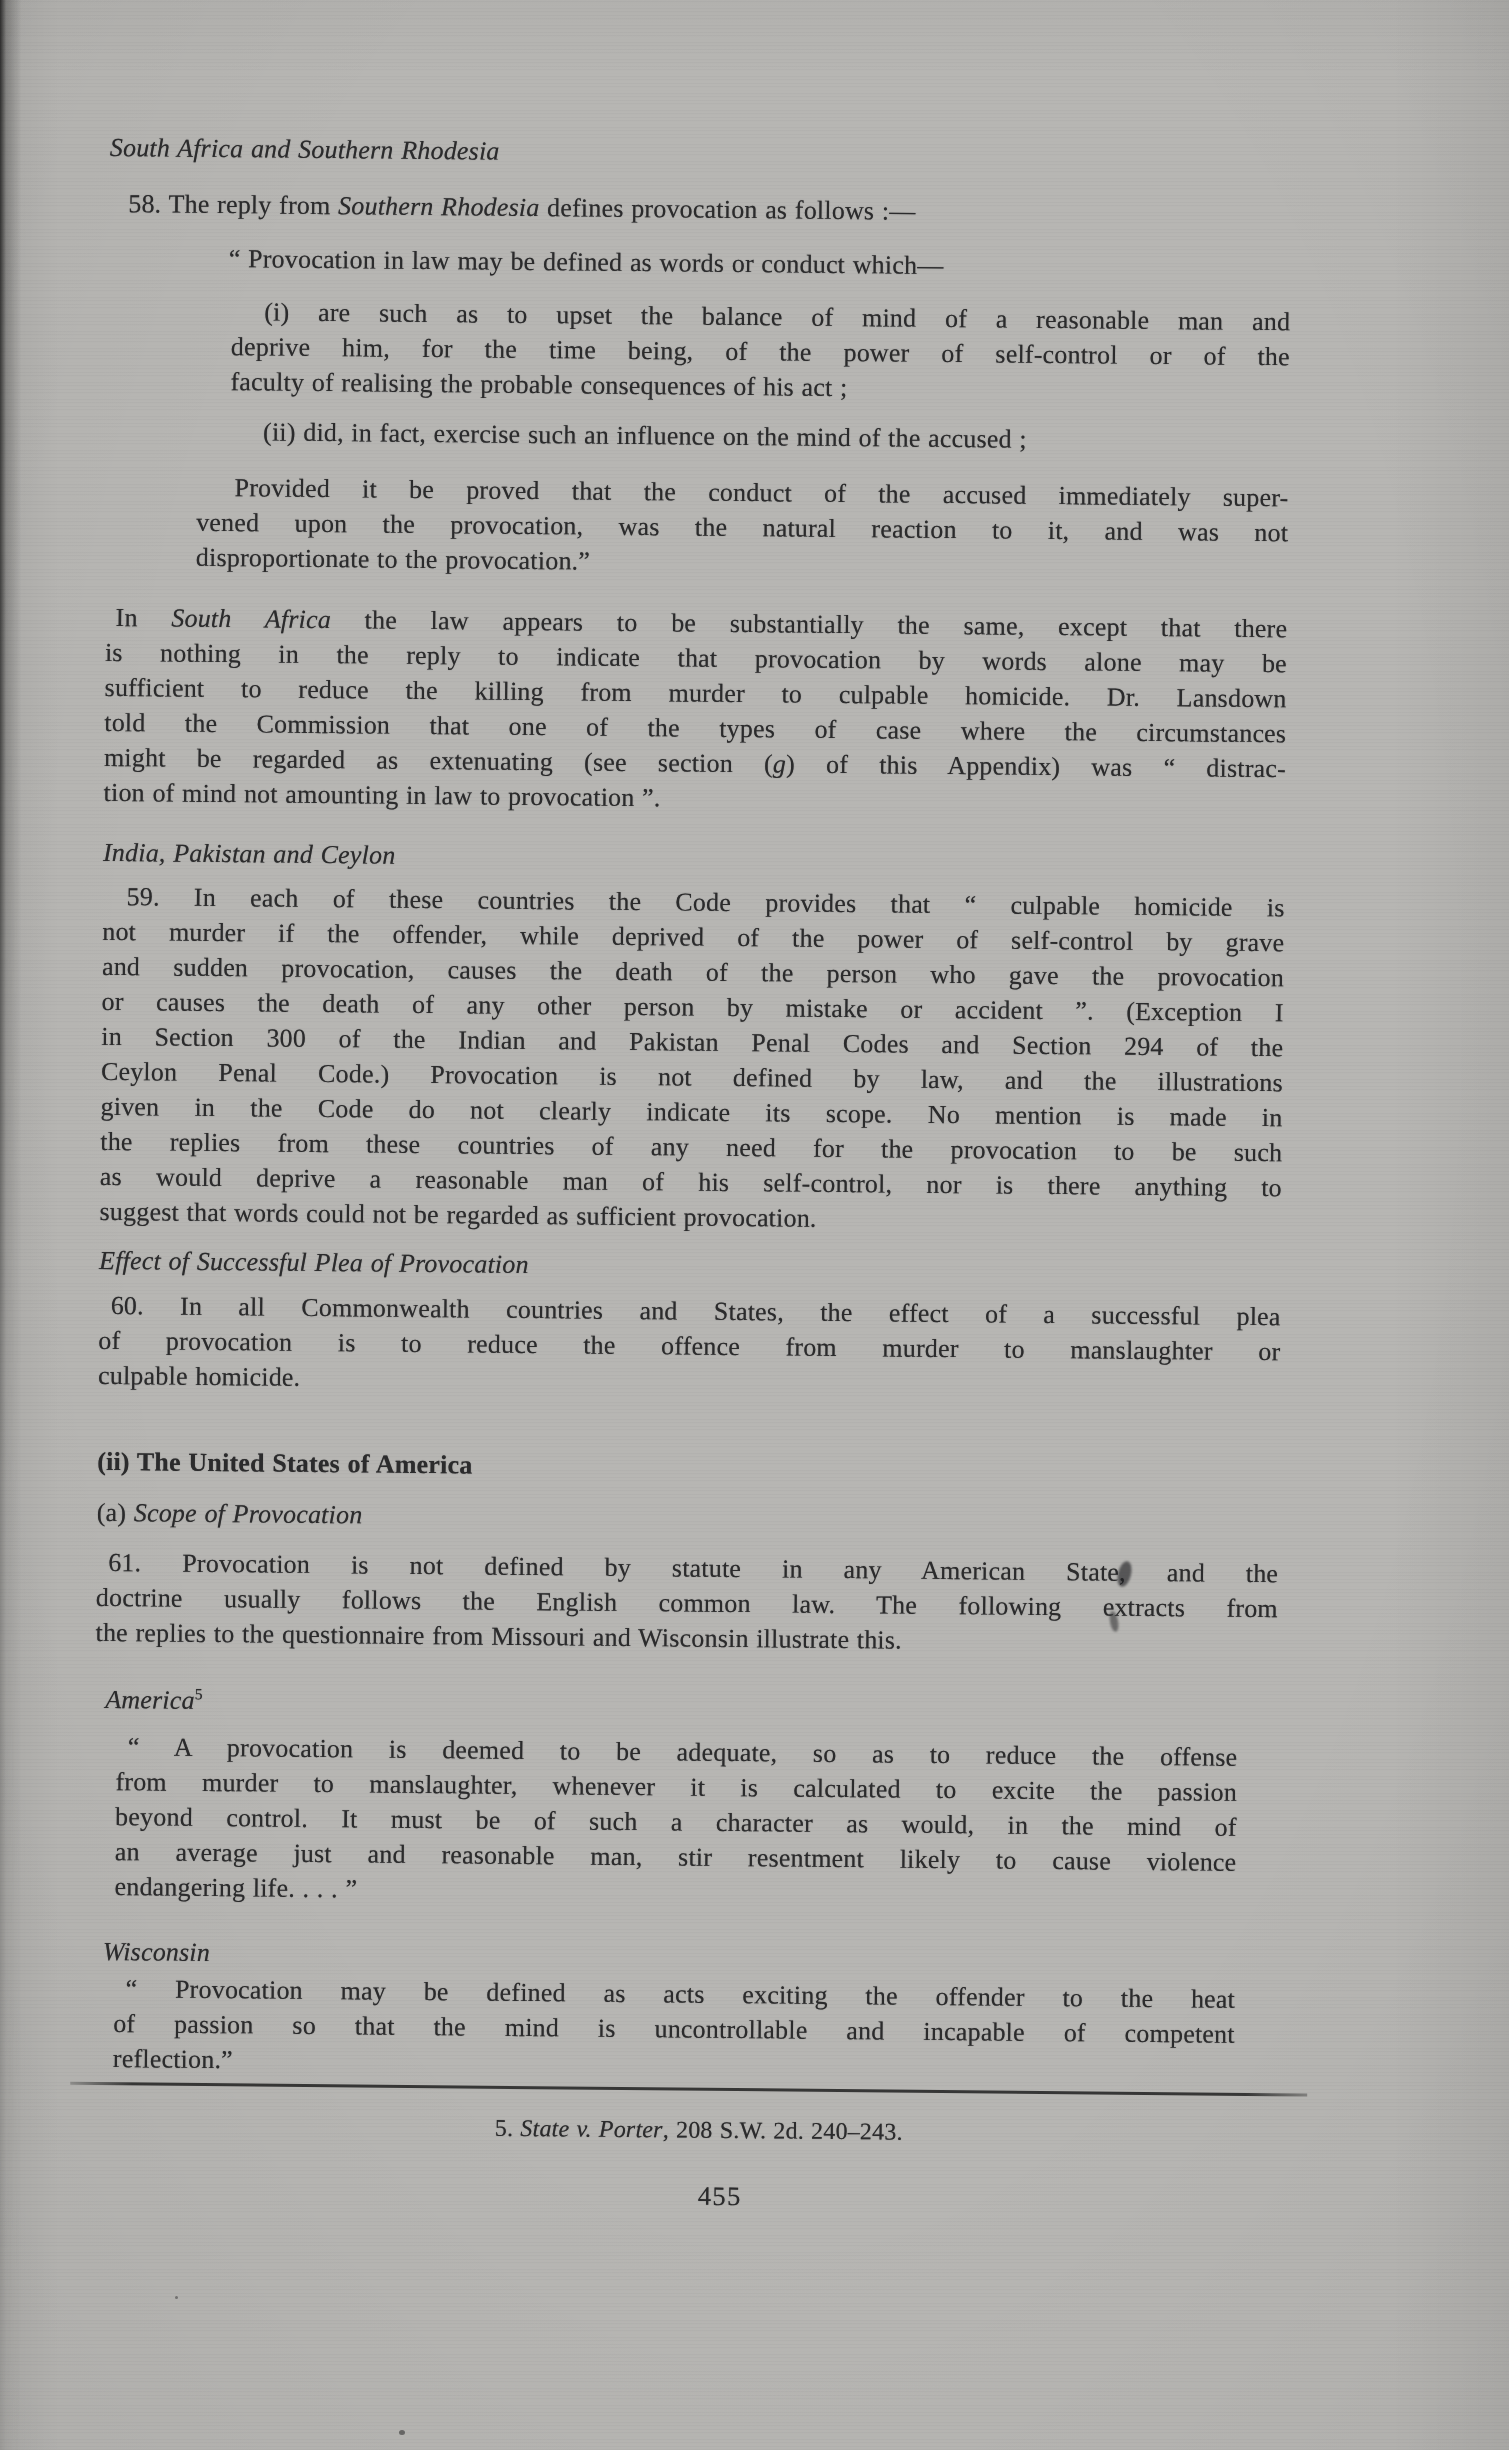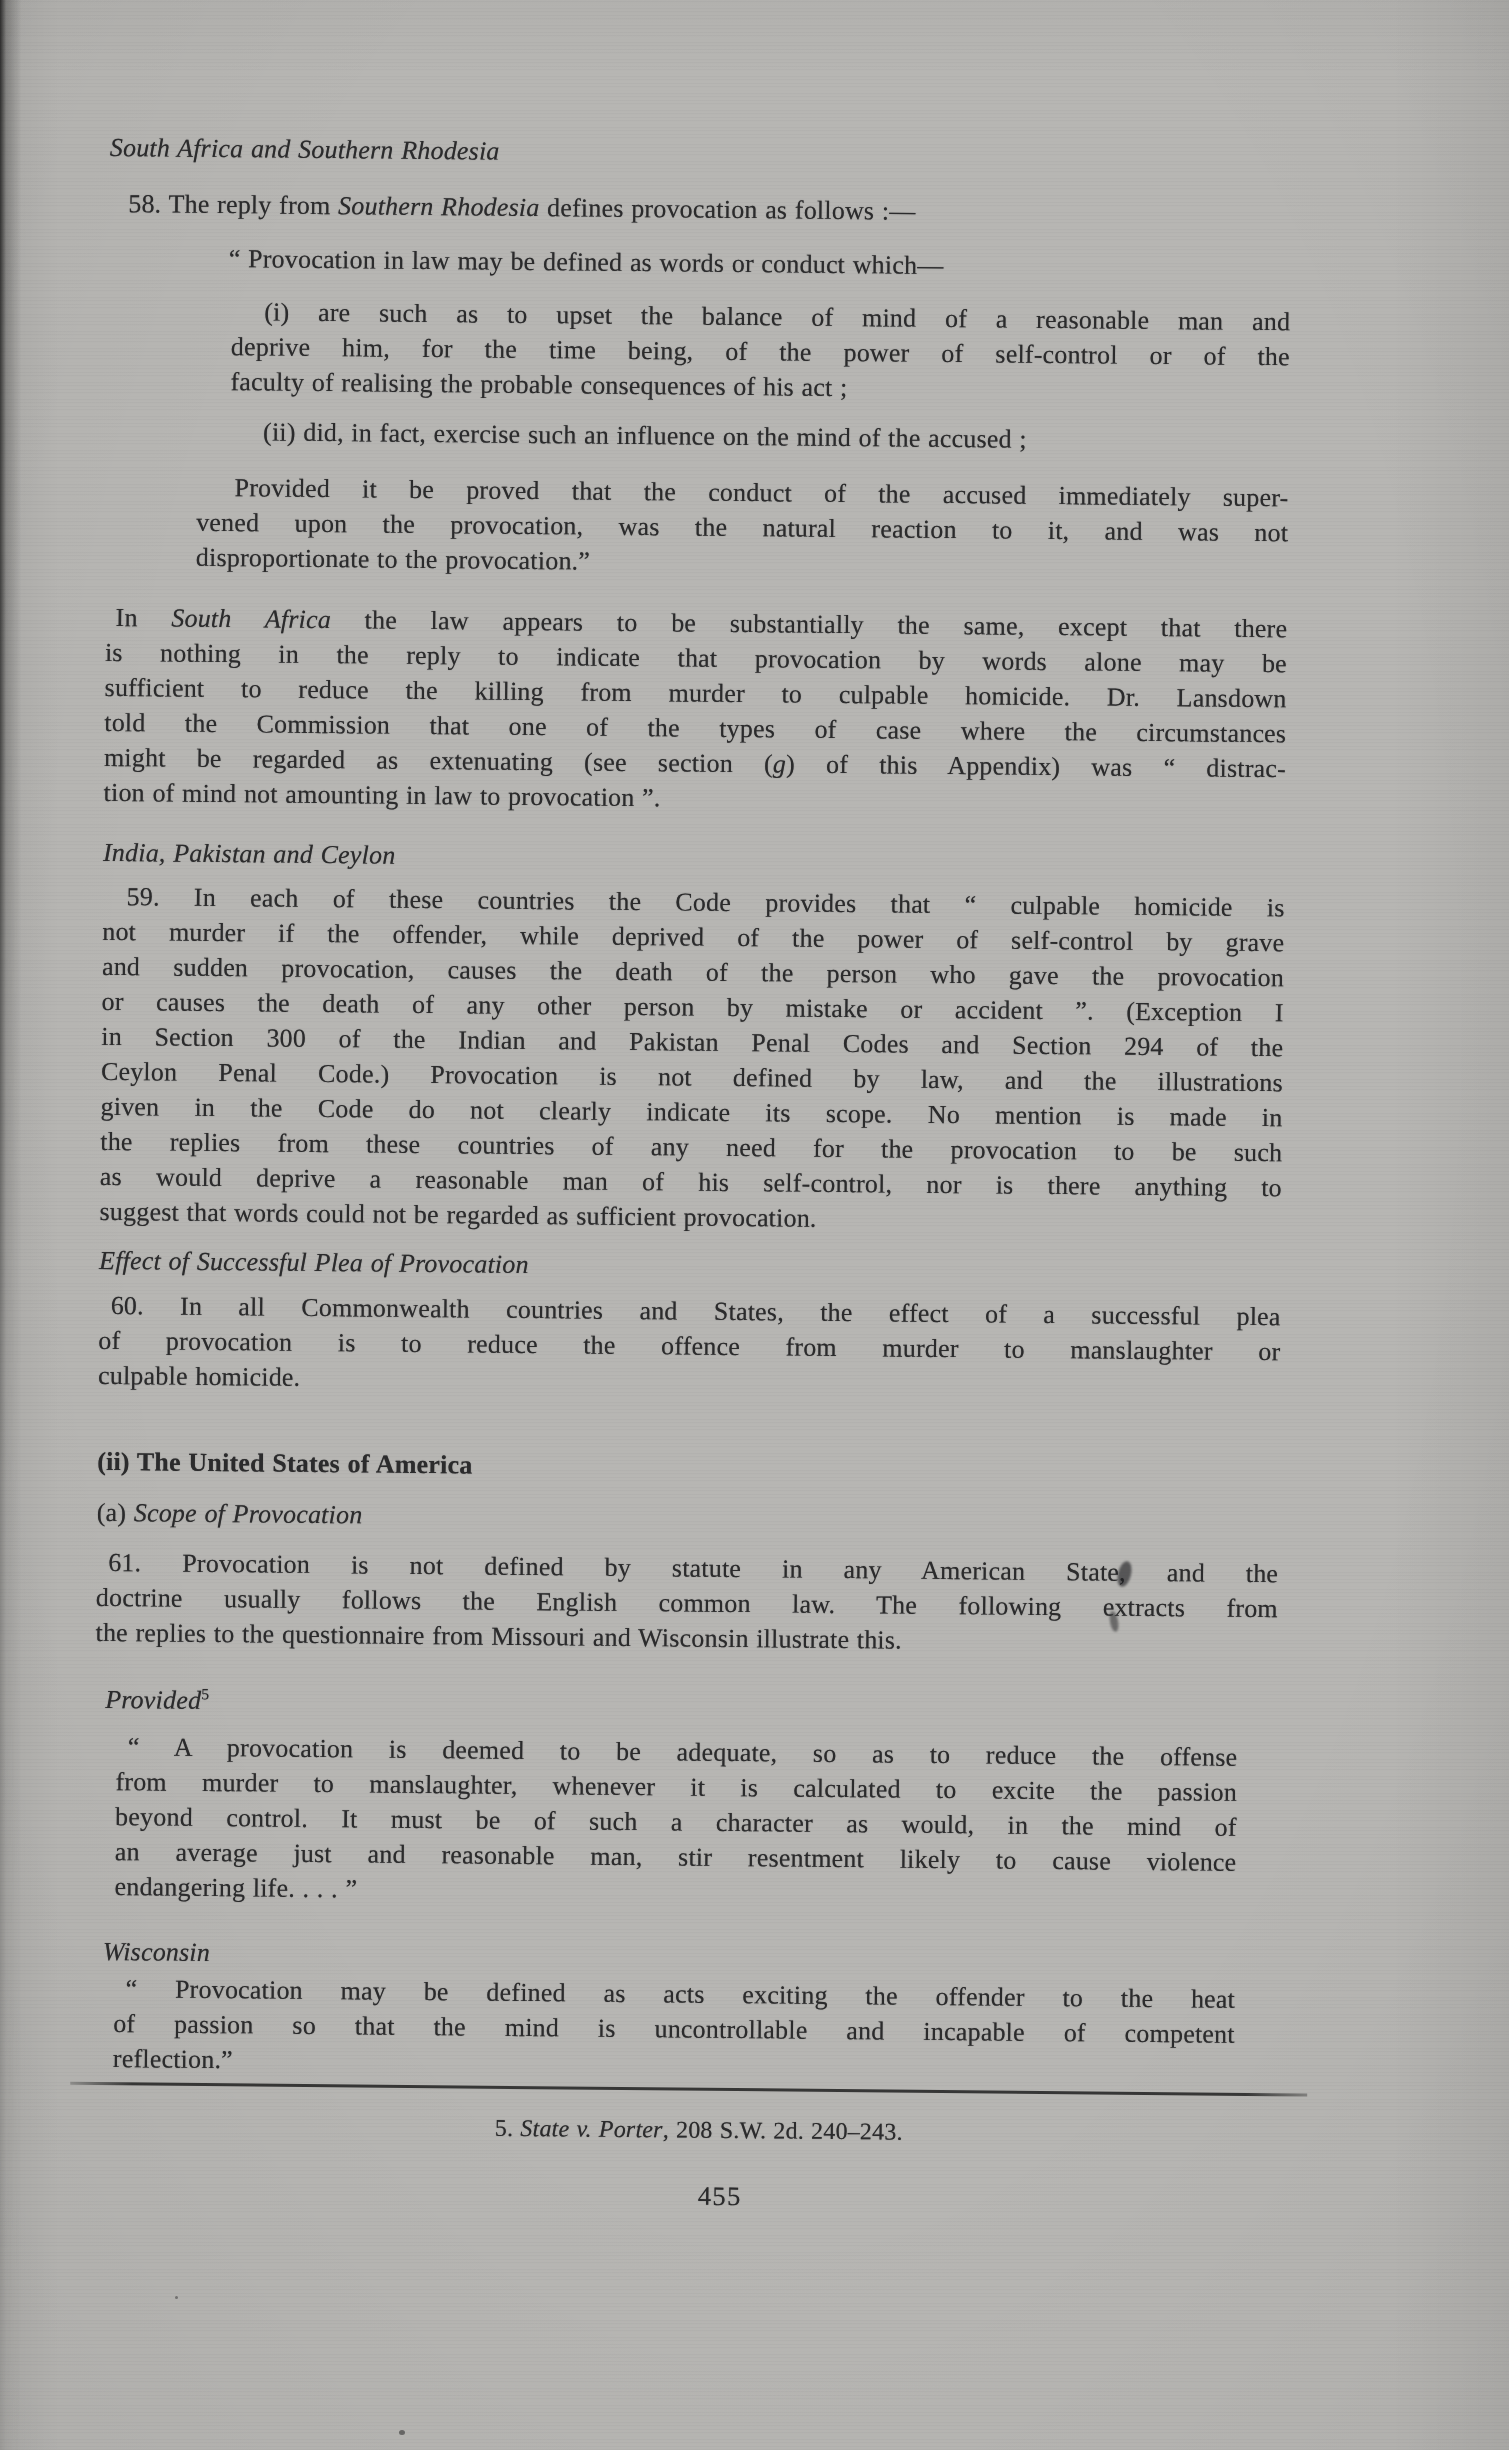--- a/index.html
+++ b/index.html
@@ -149,21 +149,21 @@
       </div>
       <div class="blk b-scope">
         <div class="line first last"><span>(a) </span><span class="i">Scope of Provocation</span></div>
       </div>
       <div class="blk b-p61">
         <div class="line first"><span>61. Provocation is not defined by statute in any American State, and the</span></div>
         <div class="line"><span>doctrine usually follows the English common law. The following extracts from</span></div>
         <div class="line last"><span>the replies to the questionnaire from Missouri and Wisconsin illustrate this.</span></div>
       </div>
       <div class="blk b-missouri">
-        <div class="line first last"><span class="i">Provided</span><span class="sup">5</span></div>
+        <div class="line first last"><span class="i">America</span><span class="sup">5</span></div>
       </div>
       <div class="blk b-moq">
         <div class="line first"><span>“ A provocation is deemed to be adequate, so as to reduce the offense</span></div>
         <div class="line"><span>from murder to manslaughter, whenever it is calculated to excite the passion</span></div>
         <div class="line"><span>beyond control. It must be of such a character as would, in the mind of</span></div>
         <div class="line"><span>an average just and reasonable man, stir resentment likely to cause violence</span></div>
         <div class="line last"><span>endangering life. . . . ”</span></div>
       </div>
       <div class="blk b-wisconsin">
         <div class="line first last"><span class="i">Wisconsin</span></div>

